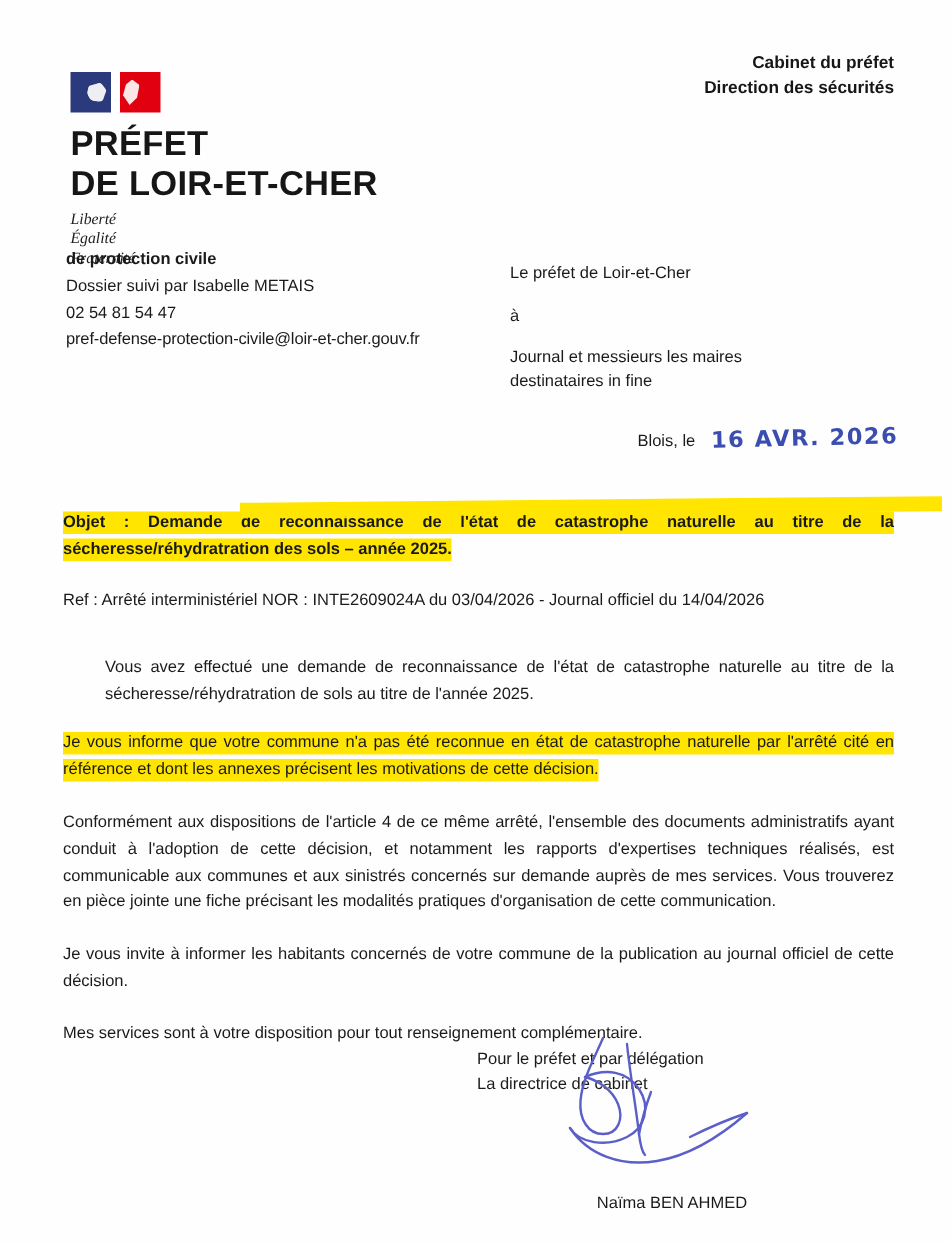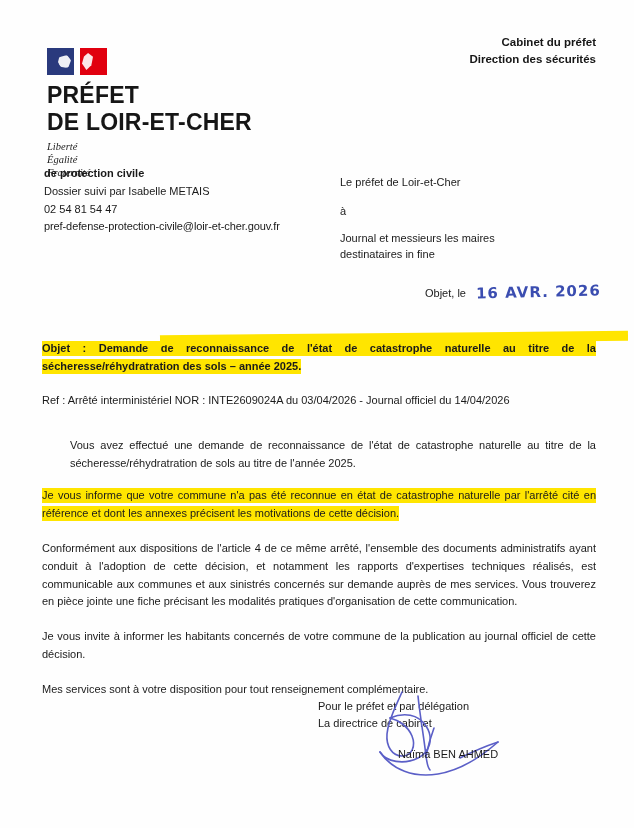--- a/index.html
+++ b/index.html
@@ -239,21 +239,21 @@
   .sig-svg {
     position: absolute;
     top: 690px;
     left: 330px;
     width: 230px;
     height: 105px;
     pointer-events: none;
   }
   .sig-name {
     position: absolute;
-    top: 748px;
+    top: 796px;
     left: 318px;
     width: 260px;
     text-align: center;
     font-size: 11px;
     color: #1a1a1a;
   }
 </style>
 </head>
 <body>
 
@@ -293,21 +293,21 @@
 
     <div class="addressee">
       <div>Le préfet de Loir-et-Cher</div>
       <div class="a-line">à</div>
       <div class="dest">Journal et messieurs les maires</div>
       <div class="dest">destinataires in fine</div>
     </div>
   </div>
 
   <div class="dateline">
-    <span>Objet, le</span>
+    <span>Blois, le</span>
     <span class="stamp">16 AVR. 2026</span>
   </div>
 
   <div class="body">
 
     <div class="objet">
       <div class="objet-tilt"></div>
       <span class="hl"><span>Objet :</span>
       <span>Demande de reconnaissance de l'état de catastrophe naturelle au titre de la sécheresse/réhydratration des sols – année 2025.</span></span>
     </div>

